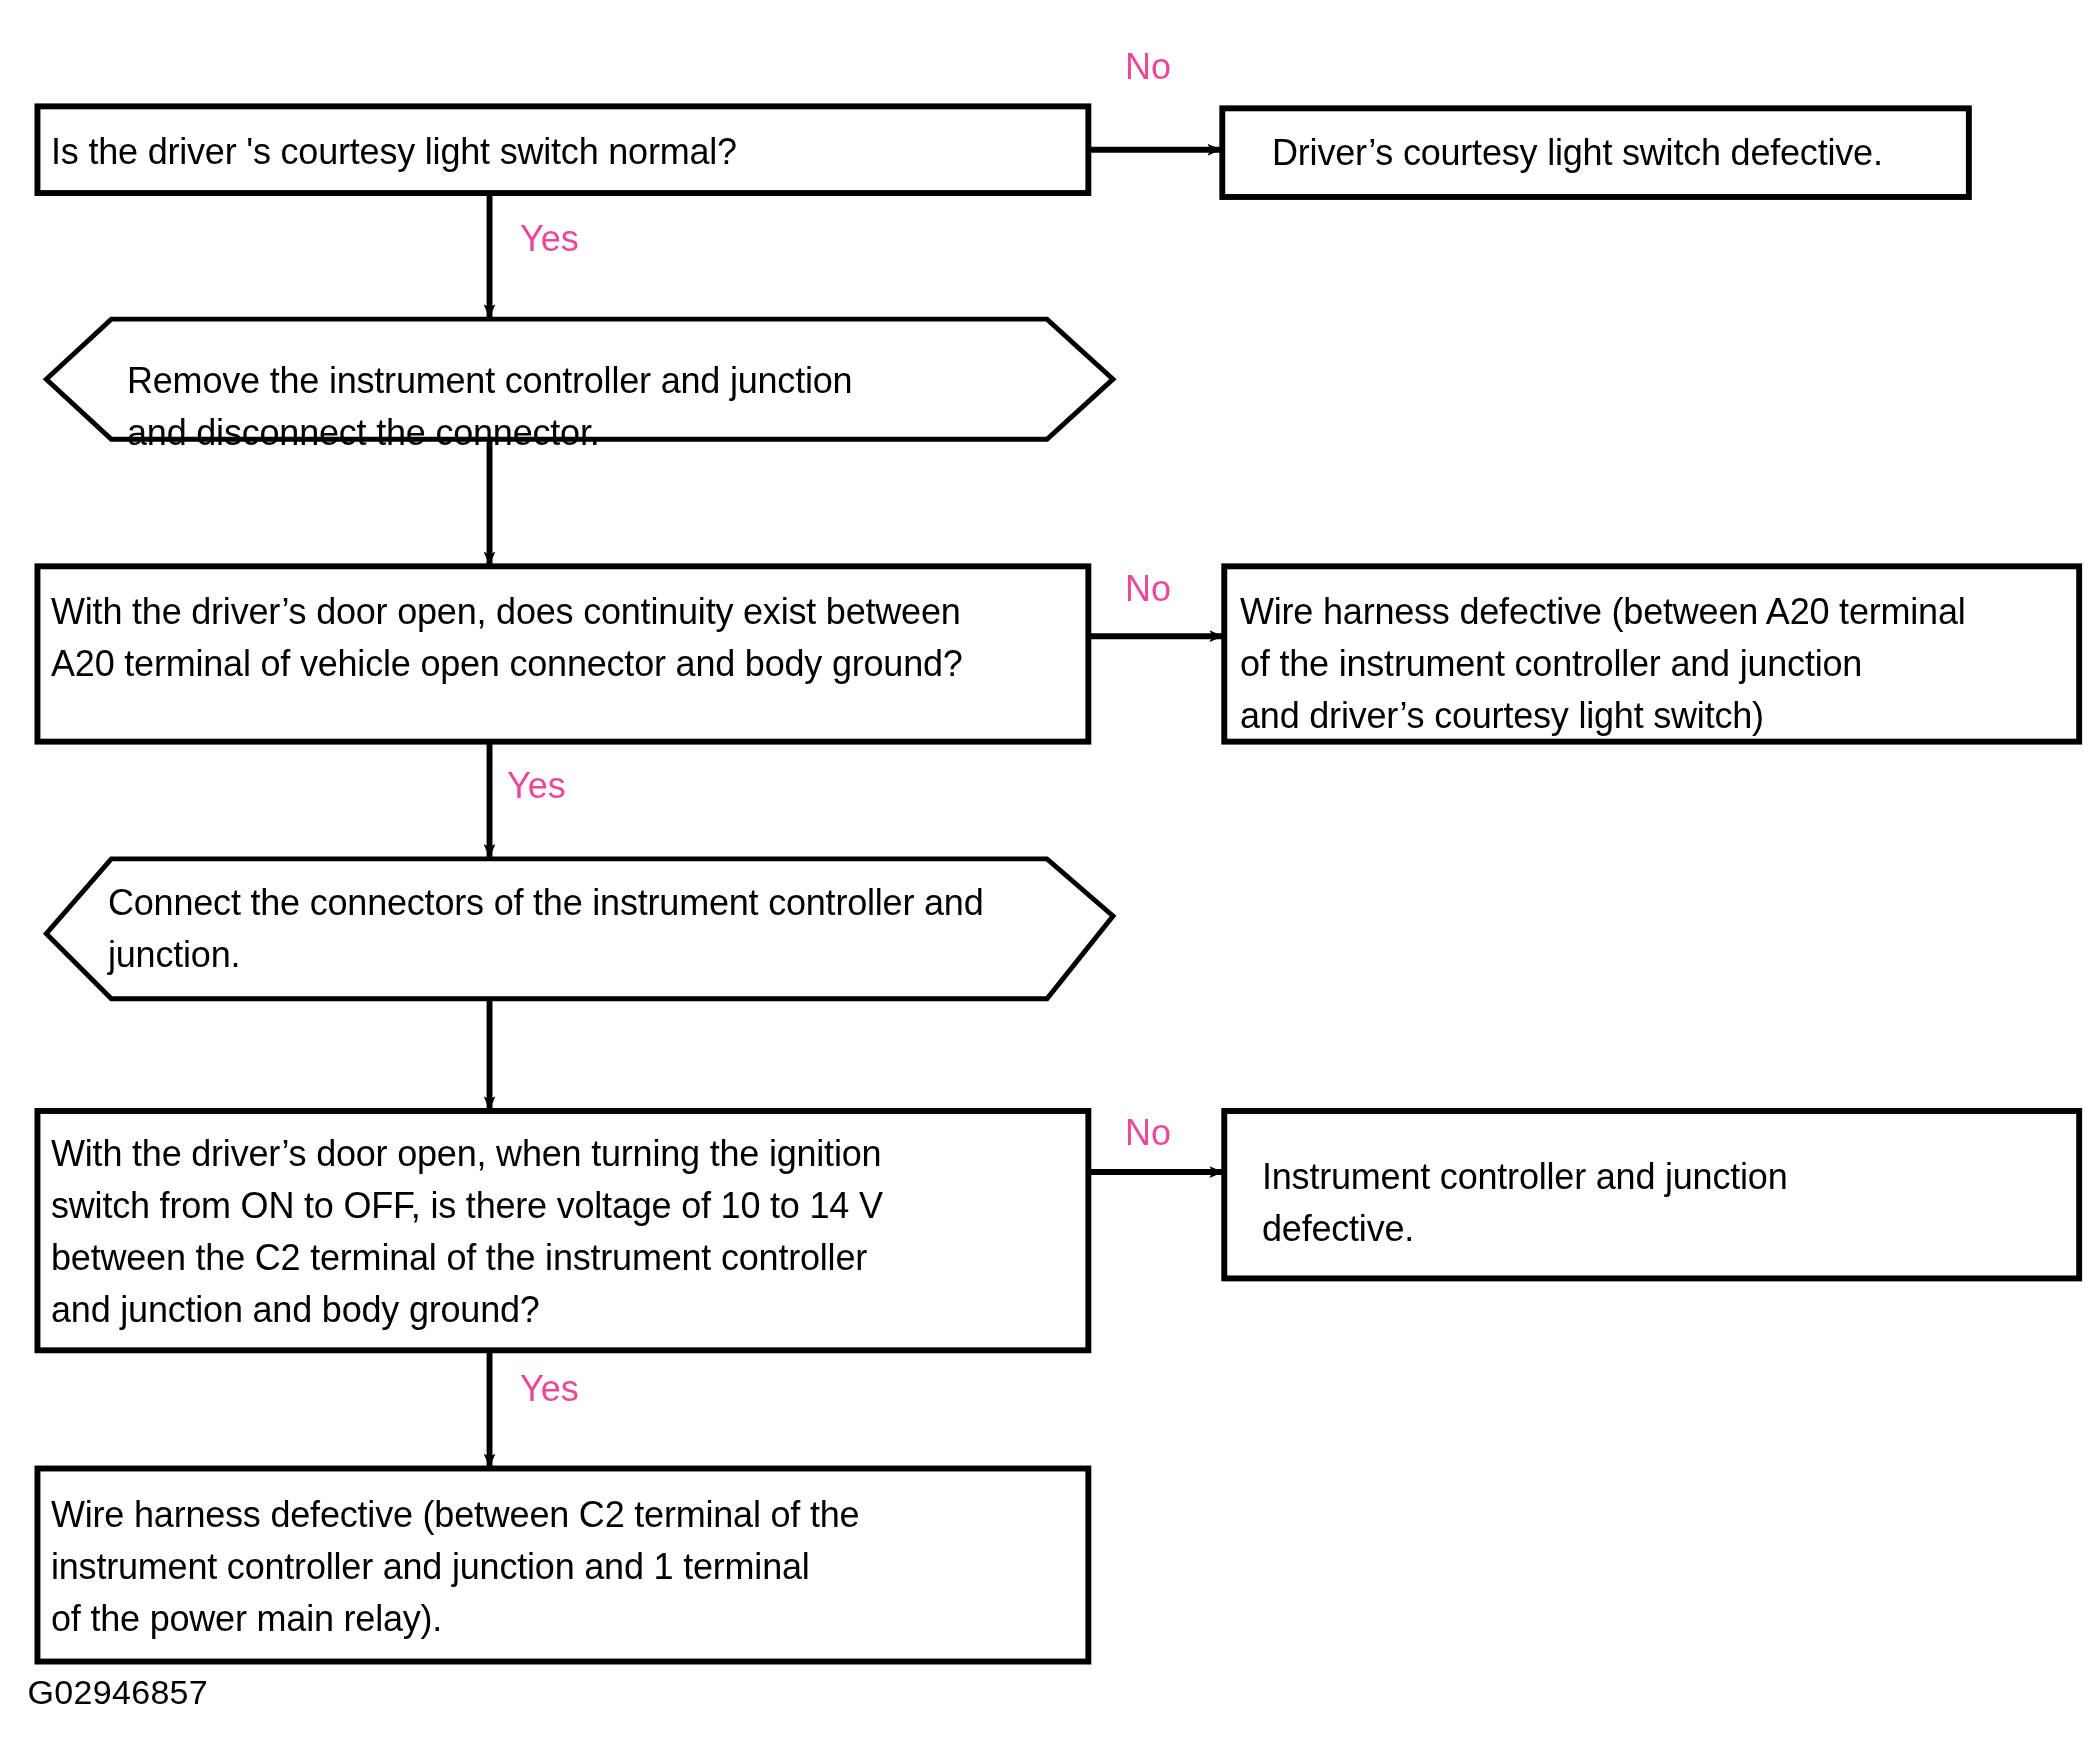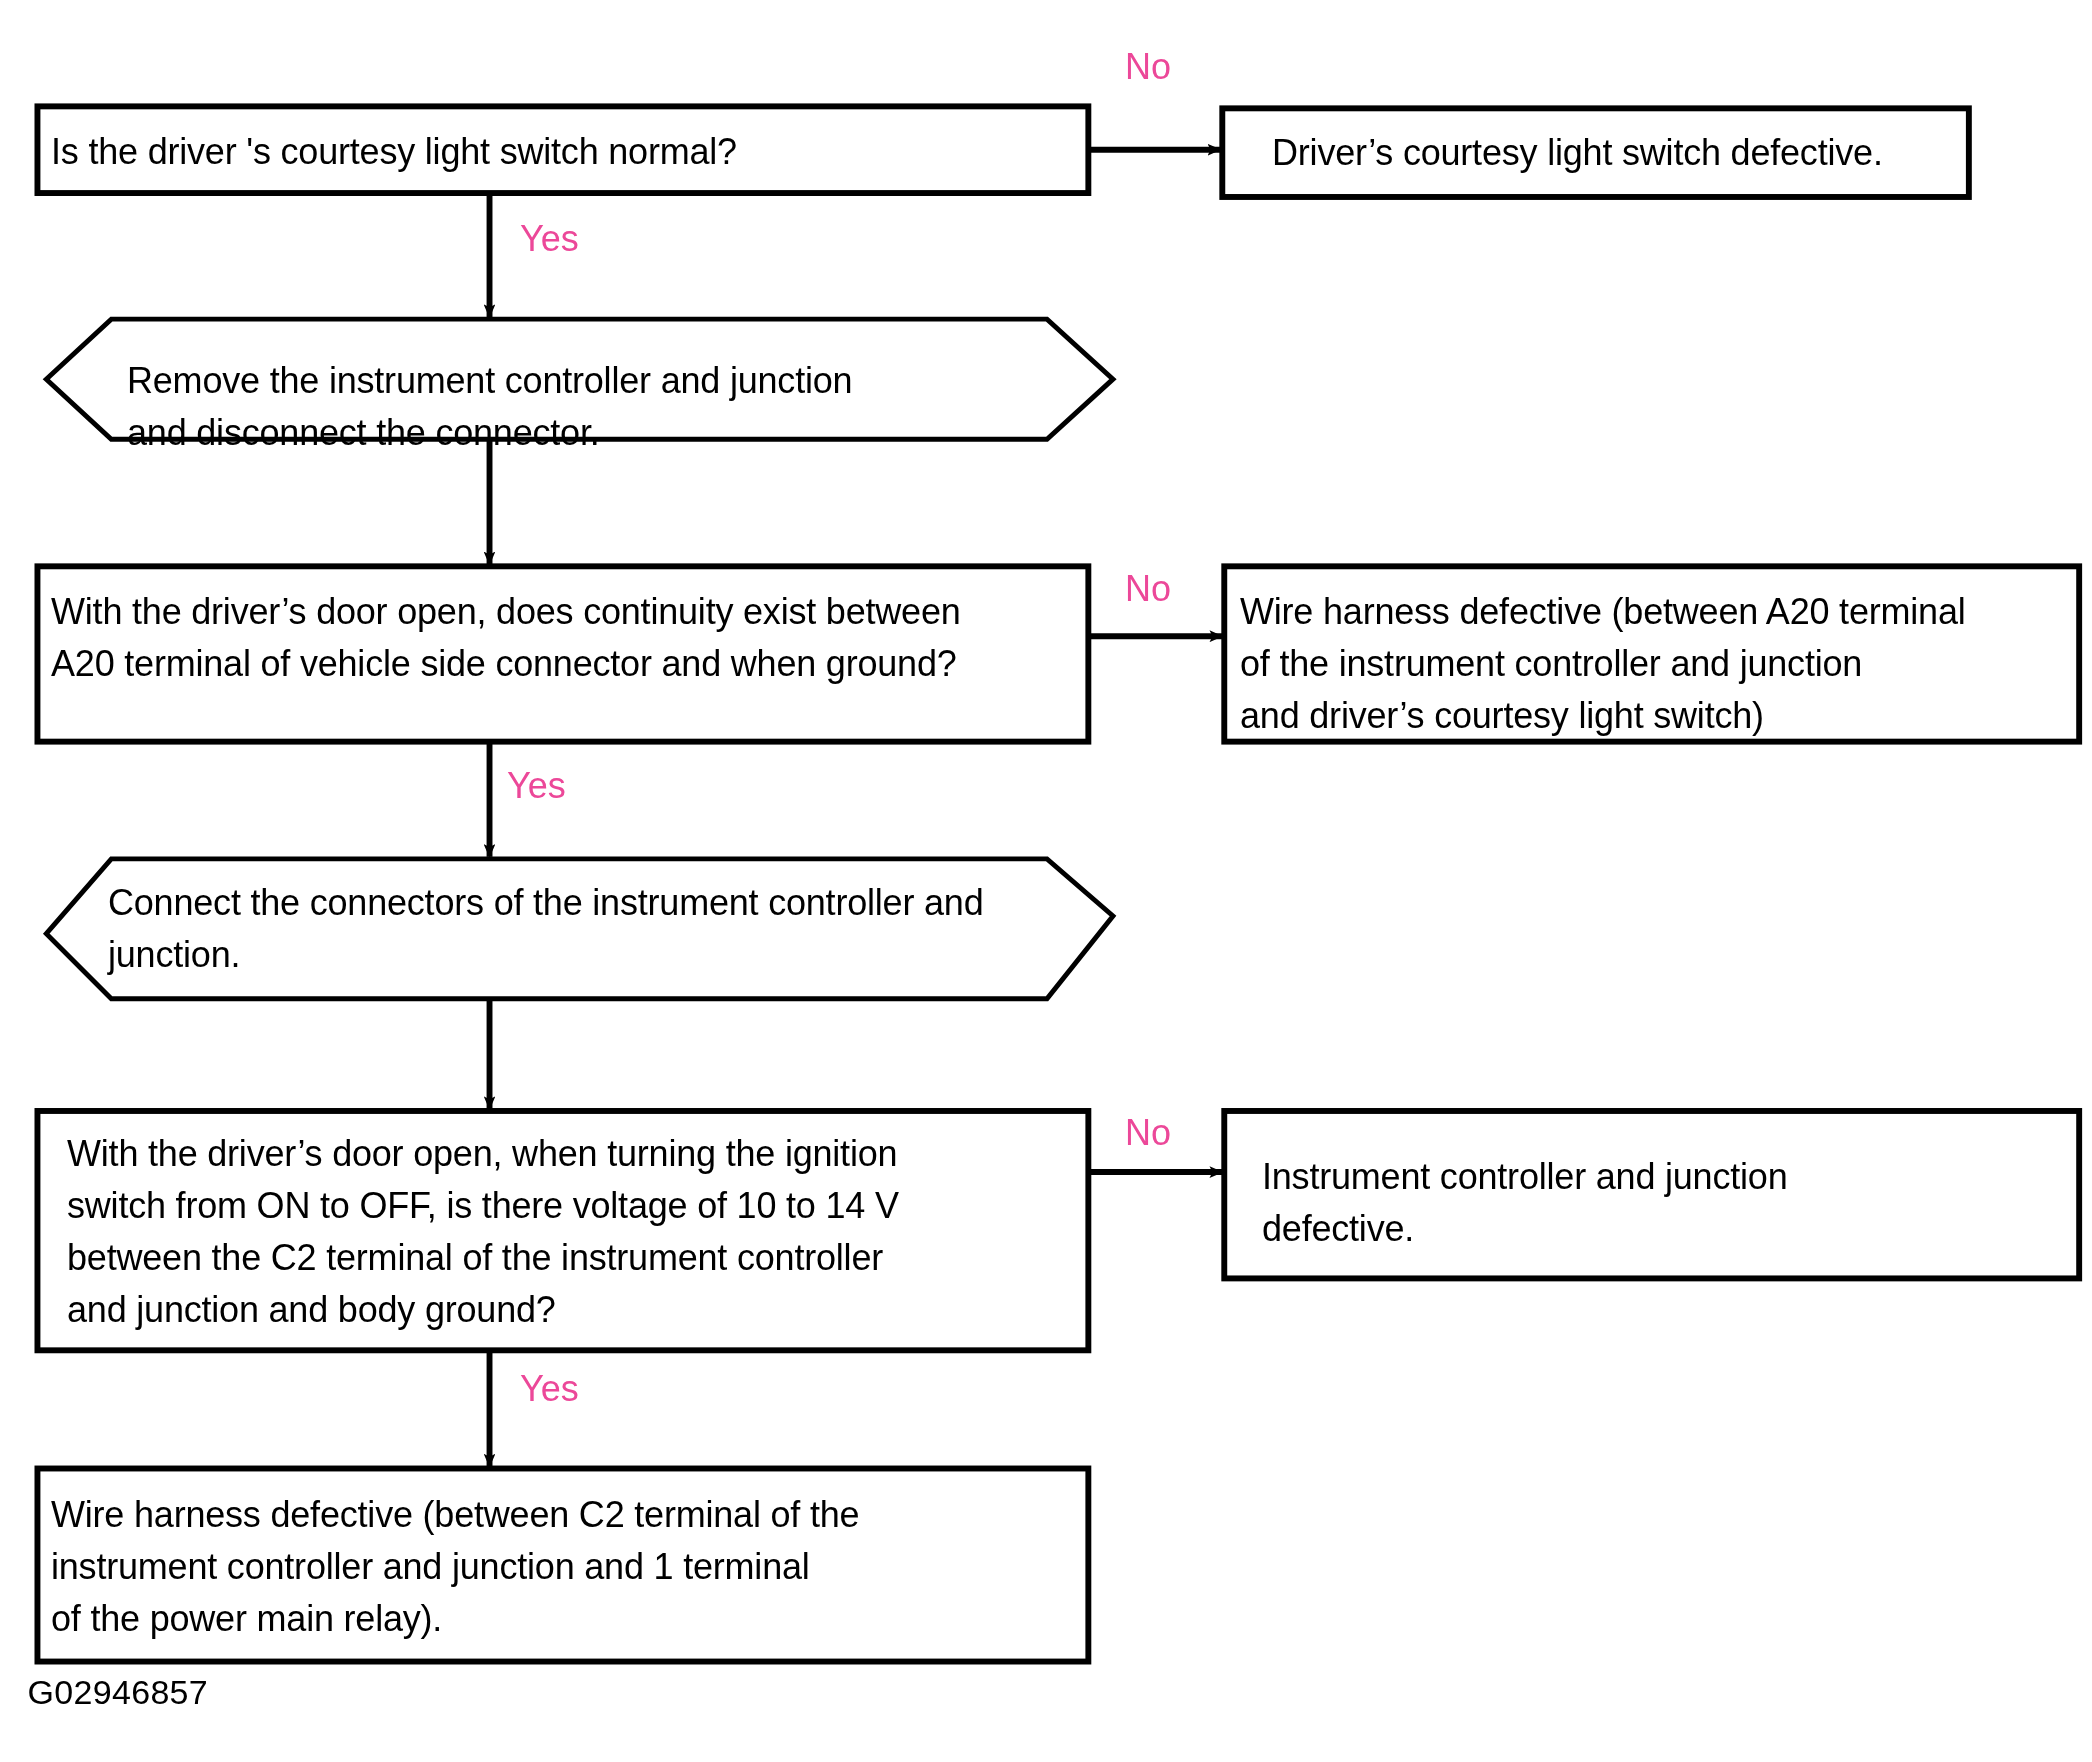--- a/index.html
+++ b/index.html
@@ -100,30 +100,30 @@
   </svg>
 
   <div class="node-text" style="left:1272px; top:127px; width:690px;">Driver’s courtesy light switch defective.</div>
 
   <div class="node-text" style="left:51px; top:126px; width:1024px;">Is the driver 's courtesy light switch normal?</div>
 
   <div class="node-text" style="left:127px; top:337px; width:916px;margin-top:18px;">Remove the instrument controller and junction
 and disconnect the connector.</div>
 
   <div class="node-text" style="left:51px; top:586px; width:1024px;">With the driver’s door open, does continuity exist between
-A20 terminal of vehicle side connector and when ground?</div>
+A20 terminal of vehicle open connector and body ground?</div>
 
   <div class="node-text" style="left:1240px; top:586px; width:837px;">Wire harness defective (between A20 terminal
 of the instrument controller and junction
 and driver’s courtesy light switch)</div>
 
   <div class="node-text" style="left:108px; top:877px; width:936px;">Connect the connectors of the instrument controller and
 junction.</div>
 
-  <div class="node-text" style="left:51px; top:1128px; width:1024px;margin-left:16px;">With the driver’s door open, when turning the ignition
+  <div class="node-text" style="left:51px; top:1128px; width:1024px;">With the driver’s door open, when turning the ignition
 switch from ON to OFF, is there voltage of 10 to 14 V
 between the C2 terminal of the instrument controller
 and junction and body ground?</div>
 
   <div class="node-text" style="left:1262px; top:1151px; width:808px;">Instrument controller and junction
 defective.</div>
 
   <div class="node-text" style="left:51px; top:1489px; width:1024px;">Wire harness defective (between C2 terminal of the
 instrument controller and junction and 1 terminal
 of the power main relay).</div>

